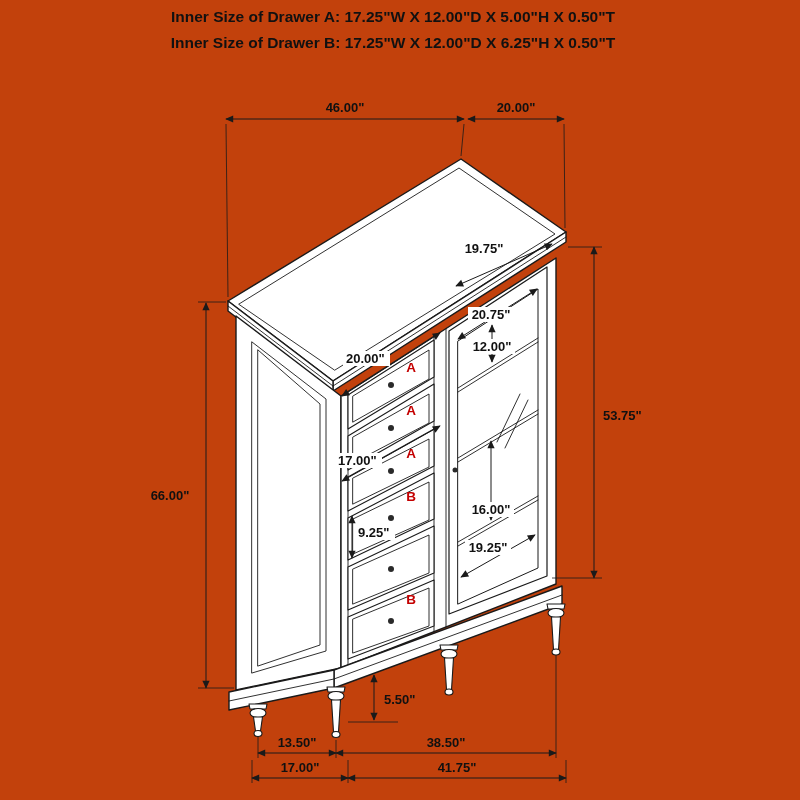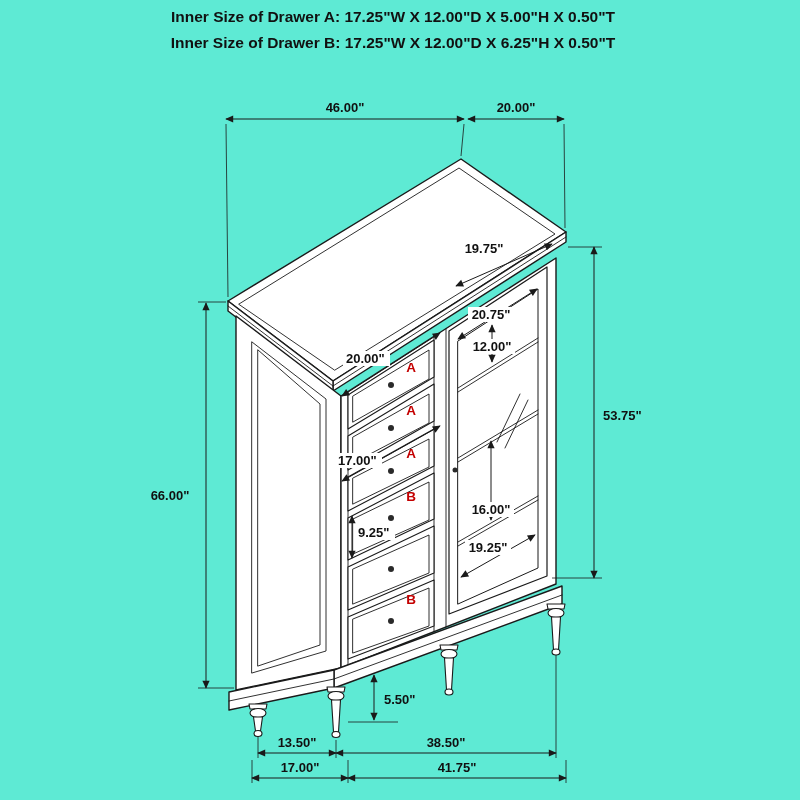--- a/index.html
+++ b/index.html
@@ -1,16 +1,16 @@
 <!DOCTYPE html>
 <html><head>
 <meta charset="utf-8">
 <style>
   html,body{margin:0;padding:0;background:#ffffff;}
-  .canvas{position:relative;width:800px;height:800px;background:#5eead4;overflow:hidden;}
+  .canvas{position:relative;width:800px;height:800px;background:#c2410c;overflow:hidden;}
   svg{display:block;}
   svg text{font-family:"Liberation Sans","DejaVu Sans",sans-serif;}
   .hdr{font-size:15.5px;font-weight:bold;fill:#111;}
   .dim{font-size:13px;font-weight:bold;fill:#111;}
   .redlbl{font-size:13.5px;font-weight:bold;}
   .bg{fill:#ffffff;stroke:none;}
   .cab{stroke:#1a1a1a;stroke-linejoin:round;stroke-linecap:round;fill:#ffffff;}
   .thin{stroke-width:0.9;fill:none;}
   .dimln{stroke:#1a1a1a;stroke-width:1;fill:none;}
   .extln{stroke:#1a1a1a;stroke-width:0.8;fill:none;}

